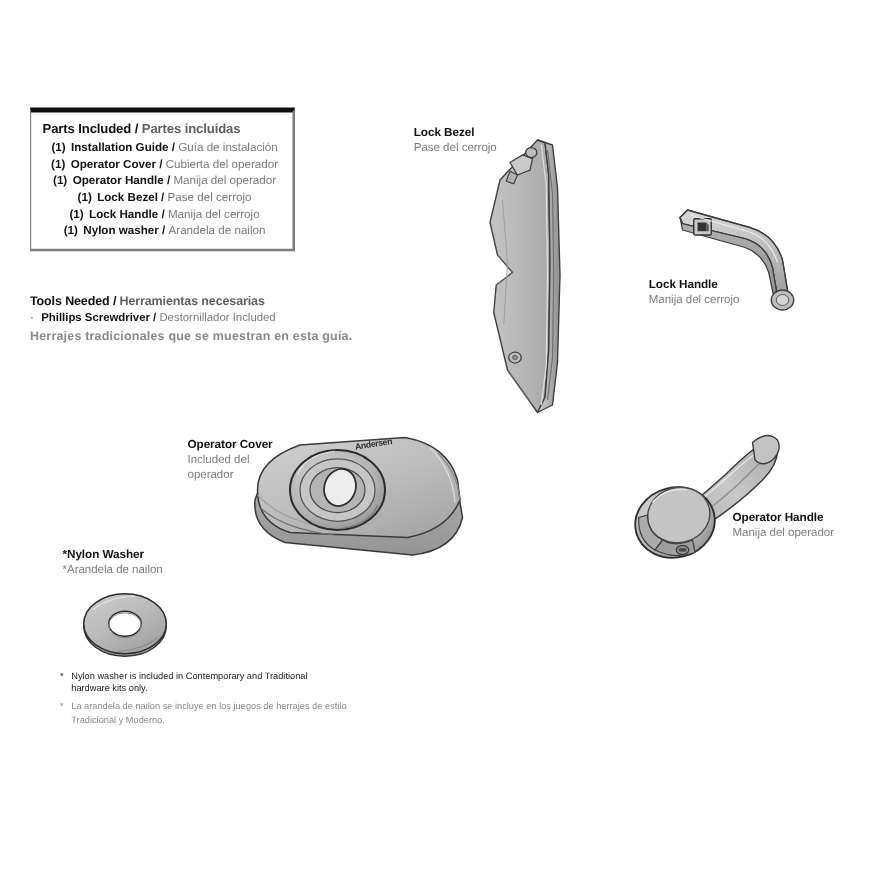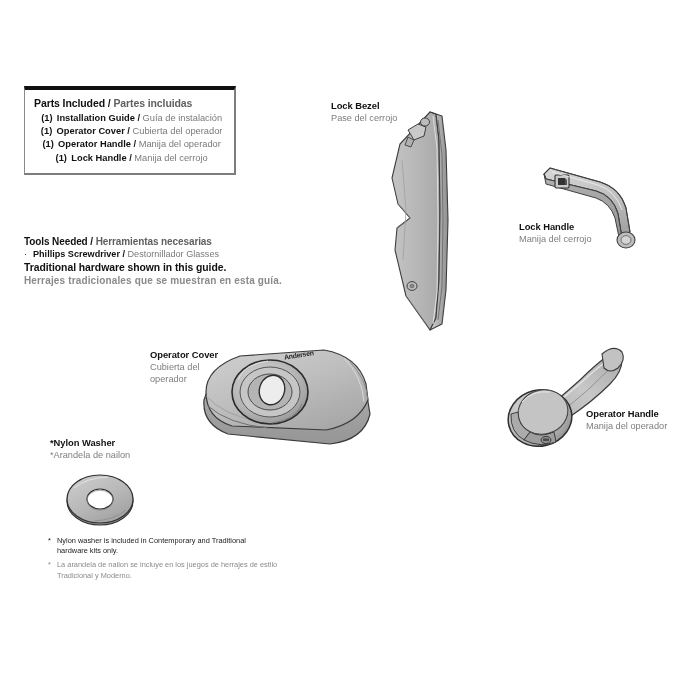--- a/index.html
+++ b/index.html
@@ -100,35 +100,40 @@
     <div class="parts-row">
       <span class="qty">(1)</span><span class="en">Installation Guide</span><span class="sep"> / </span><span class="es">Guía de instalación</span>
     </div>
     <div class="parts-row">
       <span class="qty">(1)</span><span class="en">Operator Cover</span><span class="sep"> / </span><span class="es">Cubierta del operador</span>
     </div>
     <div class="parts-row">
       <span class="qty">(1)</span><span class="en">Operator Handle</span><span class="sep"> / </span><span class="es">Manija del operador</span>
     </div>
     <div class="parts-row">
+      <span class="qty">(1)</span><span class="en">Lock Bezel</span><span class="sep"> / </span><span class="es">Pase del cerrojo</span>
+    </div>
+    <div class="parts-row">
       <span class="qty">(1)</span><span class="en">Lock Handle</span><span class="sep"> / </span><span class="es">Manija del cerrojo</span>
+    </div>
+    <div class="parts-row">
+      <span class="qty">(1)</span><span class="en">Nylon washer</span><span class="sep"> / </span><span class="es">Arandela de nailon</span>
     </div>
   </div>
 
   <div class="tools-block">
     <div class="tools-title">
       <span>Tools Needed</span><span> / </span><span class="es">Herramientas necesarias</span>
     </div>
     <div class="tool-row">
-      <span class="bullet">·</span><span class="en">Phillips Screwdriver</span><span class="sep"> / </span><span class="es">Destornillador Glasses</span>
+      <span class="bullet">·</span><span class="en">Phillips Screwdriver</span><span class="sep"> / </span><span class="es">Destornillador Included</span>
     </div>
   </div>
 
   <div class="trad-block">
-    <div class="trad-en">Traditional hardware shown in this guide.</div>
     <div class="trad-es">Herrajes tradicionales que se muestran en esta guía.</div>
   </div>
 
   <div class="footnotes">
     <div class="fn">
       <span class="star">*</span><span>Nylon washer is included in Contemporary and Traditional hardware kits only.</span>
     </div>
     <div class="fn es">
       <span class="star">*</span><span>La arandela de nailon se incluye en los juegos de herrajes de estilo Tradicional y Moderno.</span>
     </div>
@@ -139,21 +144,21 @@
     <div class="es">Pase del cerrojo</div>
   </div>
 
   <div class="label" id="label-lock-handle">
     <div class="en">Lock Handle</div>
     <div class="es">Manija del cerrojo</div>
   </div>
 
   <div class="label" id="label-operator-cover">
     <div class="en">Operator Cover</div>
-    <div class="es">Cubierta del</div>
+    <div class="es">Included del</div>
     <div class="es2">operador</div>
   </div>
 
   <div class="label" id="label-operator-handle">
     <div class="en">Operator Handle</div>
     <div class="es">Manija del operador</div>
   </div>
 
   <div class="label" id="label-nylon-washer">
     <div class="en">*Nylon Washer</div>

